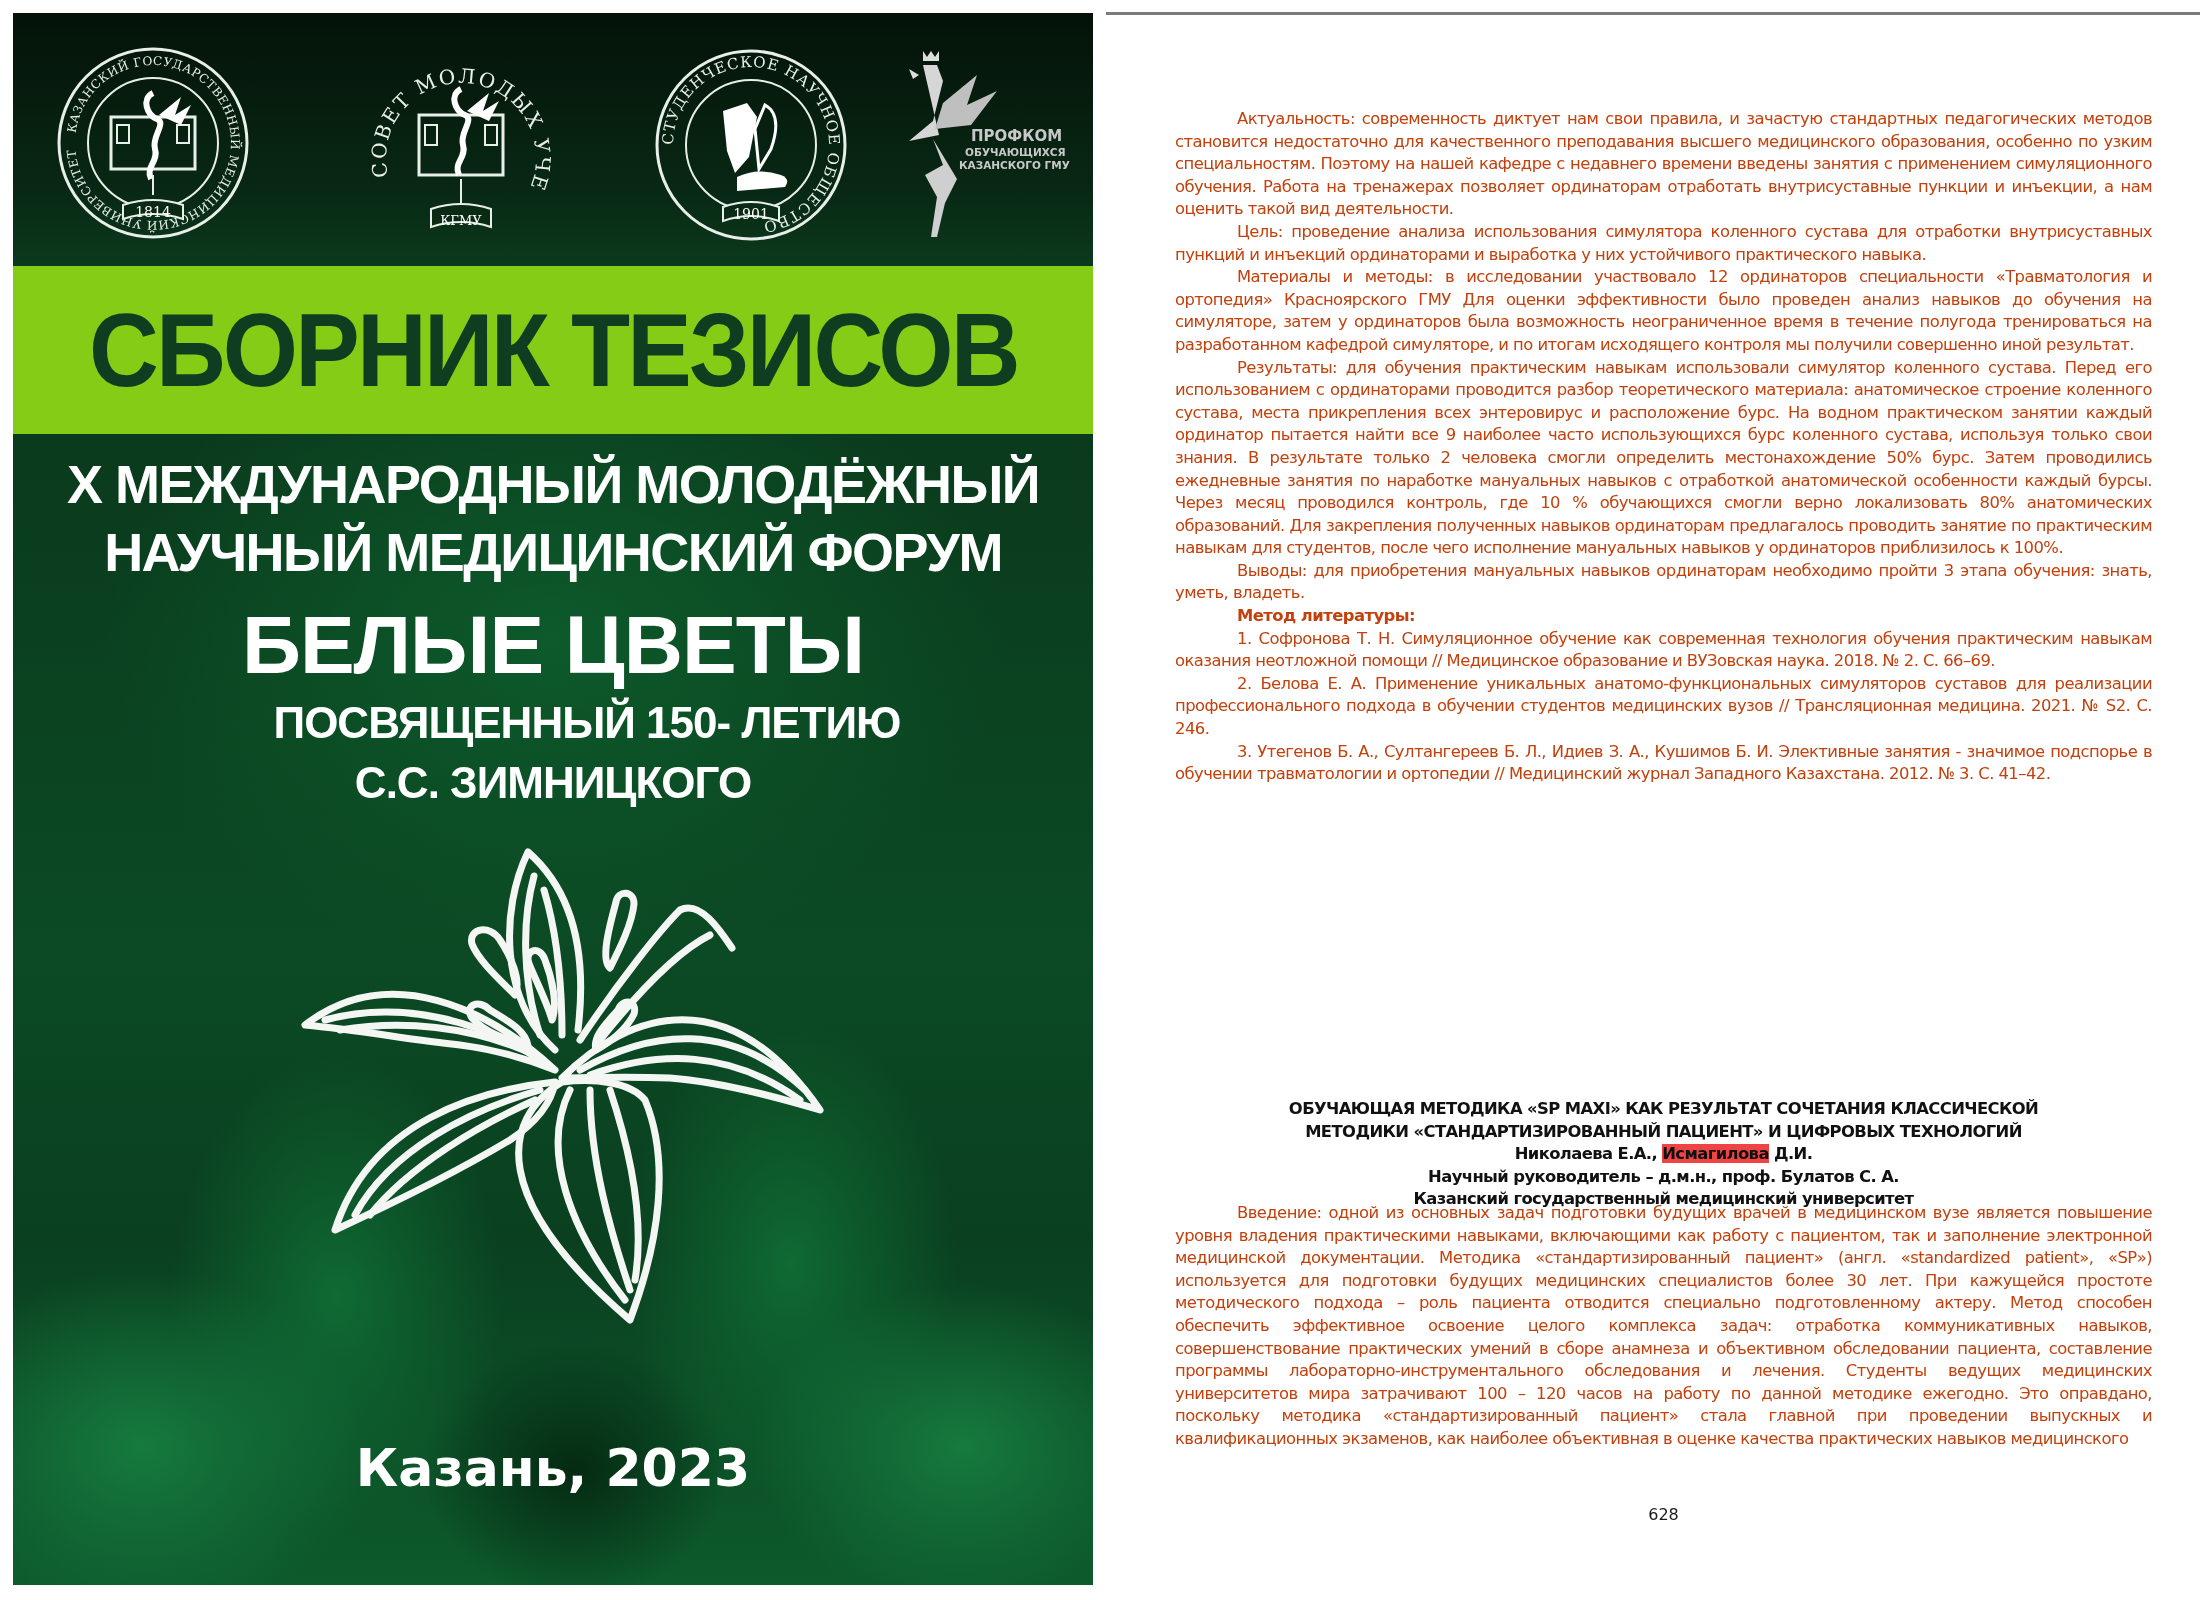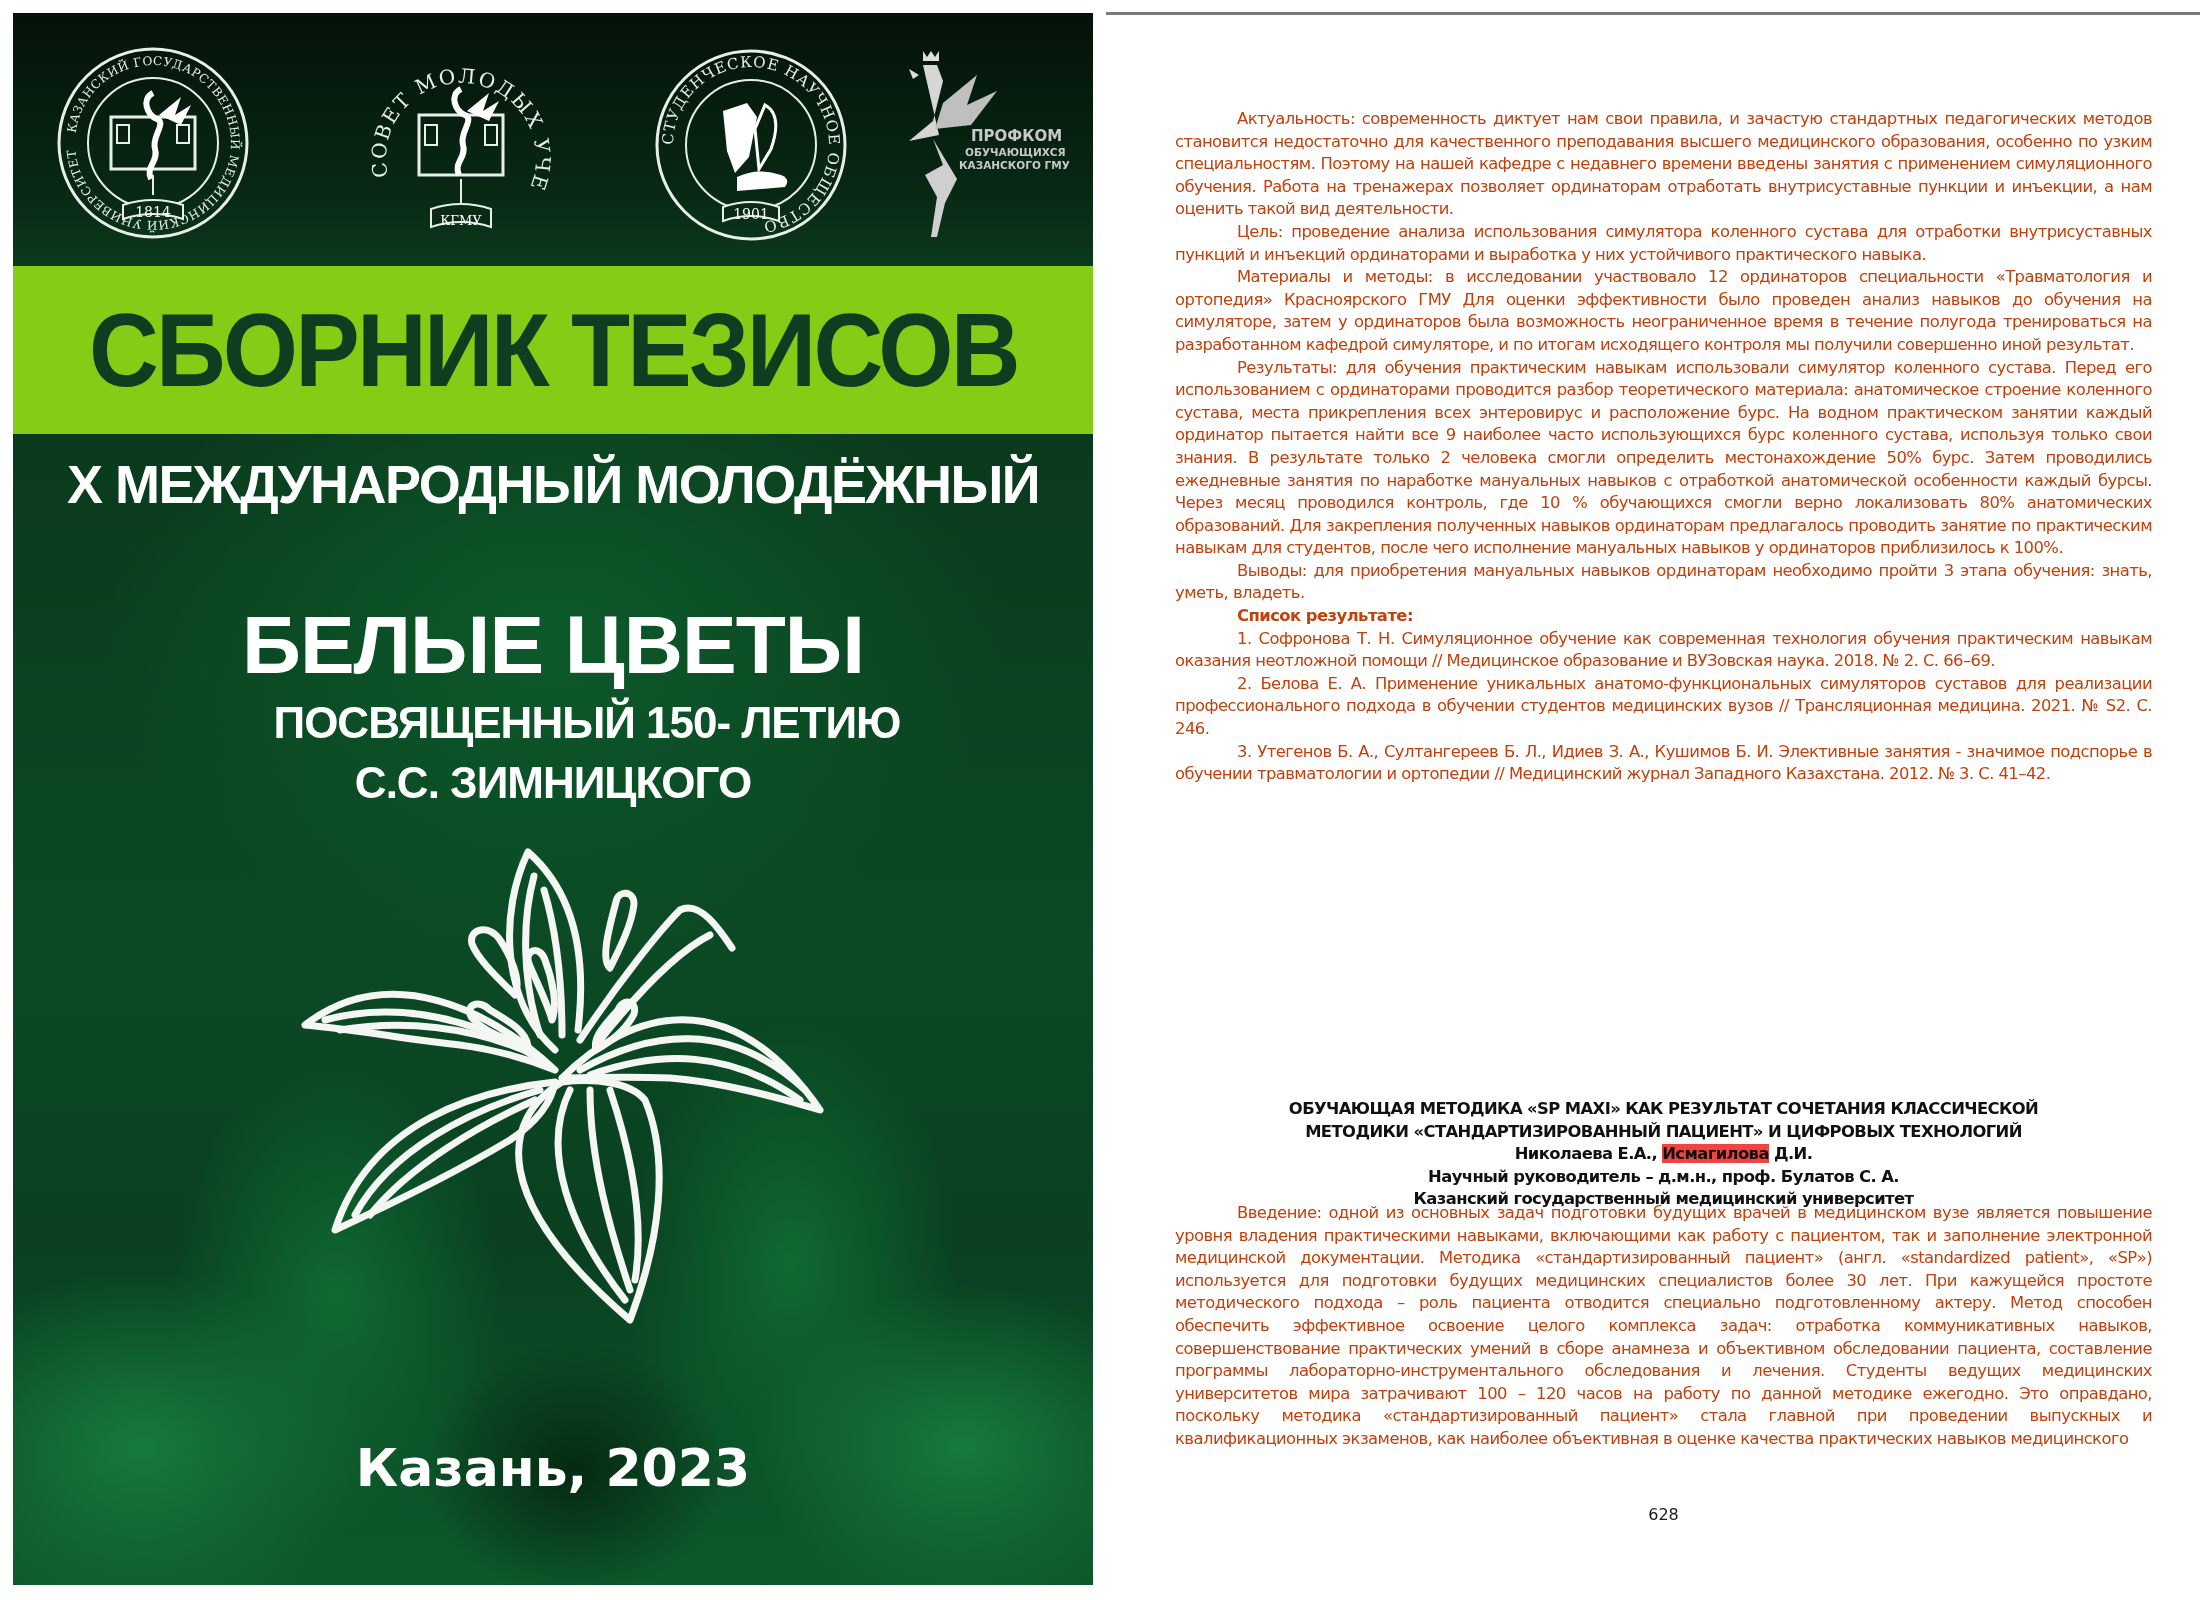--- a/index.html
+++ b/index.html
@@ -140,20 +140,21 @@
     </svg>
   </div>
 
   <div class="cover-band">
     <div class="title">СБОРНИК ТЕЗИСОВ</div>
   </div>
 
   <div class="cover-body"></div>
 
   <div class="cover-line cl1">Х МЕЖДУНАРОДНЫЙ МОЛОДЁЖНЫЙ</div>
+  <div class="cover-line cl2">НАУЧНЫЙ МЕДИЦИНСКИЙ ФОРУМ</div>
   <div class="cover-line cl3">БЕЛЫЕ ЦВЕТЫ</div>
   <div class="cover-line cl4">ПОСВЯЩЕННЫЙ 150- ЛЕТИЮ</div>
   <div class="cover-line cl5">С.С. ЗИМНИЦКОГО</div>
 
   <svg class="lily" viewBox="0 0 560 560">
     <g fill="none" stroke="#f4f6f4" stroke-width="7" stroke-linecap="round" stroke-linejoin="round">
 
       <path d="M255,230 C200,180 200,90 228,32 C260,60 290,110 278,210"></path>
       <path d="M240,215 C222,160 222,100 234,56"></path>
       <path d="M262,215 C262,160 256,110 244,70"></path>
@@ -190,21 +191,21 @@
 </div>
 
 <div class="page-rule"></div>
 
 <div class="page">
   <p>Актуальность: современность диктует нам свои правила, и зачастую стандартных педагогических методов становится недостаточно для качественного преподавания высшего медицинского образования, особенно по узким специальностям. Поэтому на нашей кафедре с недавнего времени введены занятия с применением симуляционного обучения. Работа на тренажерах позволяет ординаторам отработать внутрисуставные пункции и инъекции, а нам оценить такой вид деятельности.</p>
   <p>Цель: проведение анализа использования симулятора коленного сустава для отработки внутрисуставных пункций и инъекций ординаторами и выработка у них устойчивого практического навыка.</p>
   <p>Материалы и методы: в исследовании участвовало 12 ординаторов специальности «Травматология и ортопедия» Красноярского ГМУ  Для оценки эффективности было проведен анализ навыков до обучения на симуляторе, затем у ординаторов была возможность неограниченное время в течение полугода тренироваться на разработанном кафедрой симуляторе, и по итогам исходящего контроля мы получили совершенно иной результат.</p>
   <p>Результаты: для обучения практическим навыкам использовали симулятор коленного сустава. Перед его использованием с ординаторами проводится разбор теоретического материала: анатомическое строение коленного сустава, места прикрепления всех энтеровирус и расположение бурс. На водном практическом занятии каждый ординатор пытается найти все 9 наиболее часто использующихся бурс коленного сустава, используя только свои знания. В результате только 2 человека смогли определить местонахождение 50% бурс. Затем проводились ежедневные занятия по наработке мануальных навыков с отработкой анатомической особенности каждый бурсы. Через месяц проводился контроль, где 10 % обучающихся смогли верно локализовать 80% анатомических образований. Для закрепления полученных навыков ординаторам предлагалось проводить занятие по практическим навыкам для студентов, после чего исполнение мануальных навыков у ординаторов приблизилось к 100%.</p>
   <p>Выводы: для приобретения мануальных навыков ординаторам необходимо пройти 3 этапа обучения: знать, уметь, владеть.</p>
-  <p class="refs-title">Список результате:</p>
+  <p class="refs-title">Метод литературы:</p>
   <p>1. Софронова Т. Н. Симуляционное обучение как современная технология обучения практическим навыкам оказания неотложной помощи // Медицинское образование и ВУЗовская наука. 2018. № 2. С. 66–69.</p>
   <p>2. Белова Е. А. Применение уникальных анатомо-функциональных симуляторов суставов для реализации профессионального подхода в обучении студентов медицинских вузов // Трансляционная медицина. 2021. № S2. С. 246.</p>
   <p>3. Утегенов Б. А., Султангереев Б. Л., Идиев З. А., Кушимов Б. И. Элективные занятия - значимое подспорье в обучении травматологии и ортопедии // Медицинский журнал Западного Казахстана. 2012. № 3. С. 41–42.</p>
 </div>
 
 <div class="art-head">
   <div>ОБУЧАЮЩАЯ МЕТОДИКА «SP MAXI» КАК РЕЗУЛЬТАТ СОЧЕТАНИЯ КЛАССИЧЕСКОЙ</div>
   <div>МЕТОДИКИ «СТАНДАРТИЗИРОВАННЫЙ ПАЦИЕНТ» И ЦИФРОВЫХ ТЕХНОЛОГИЙ</div>
   <div><span>Николаева Е.А., </span><span class="sel">Исмагилова</span><span> Д.И.</span></div>
   <div>Научный руководитель – д.м.н., проф. Булатов С. А.</div>

